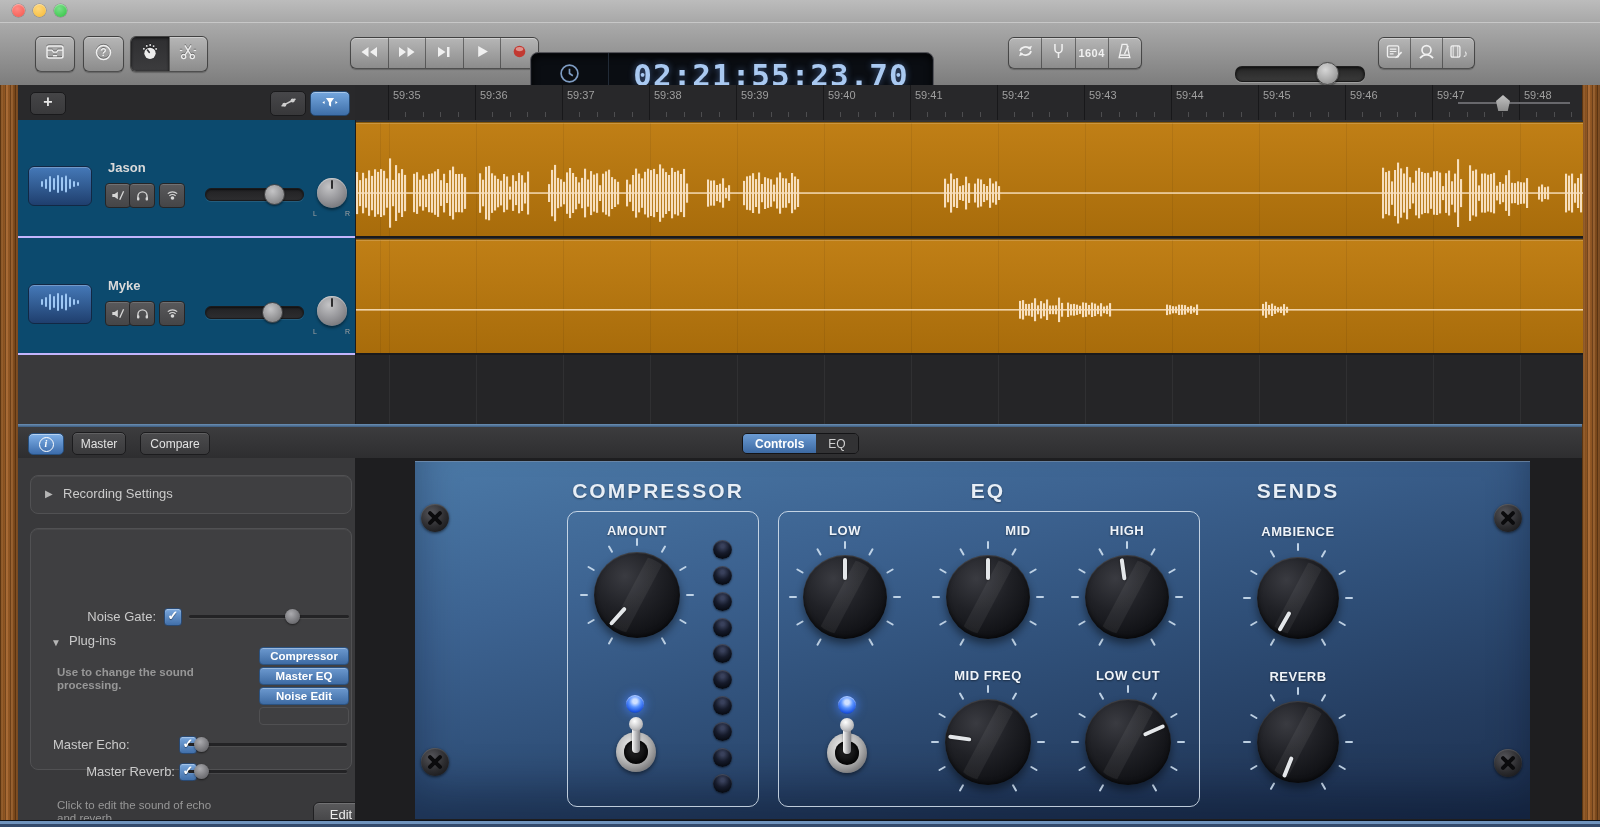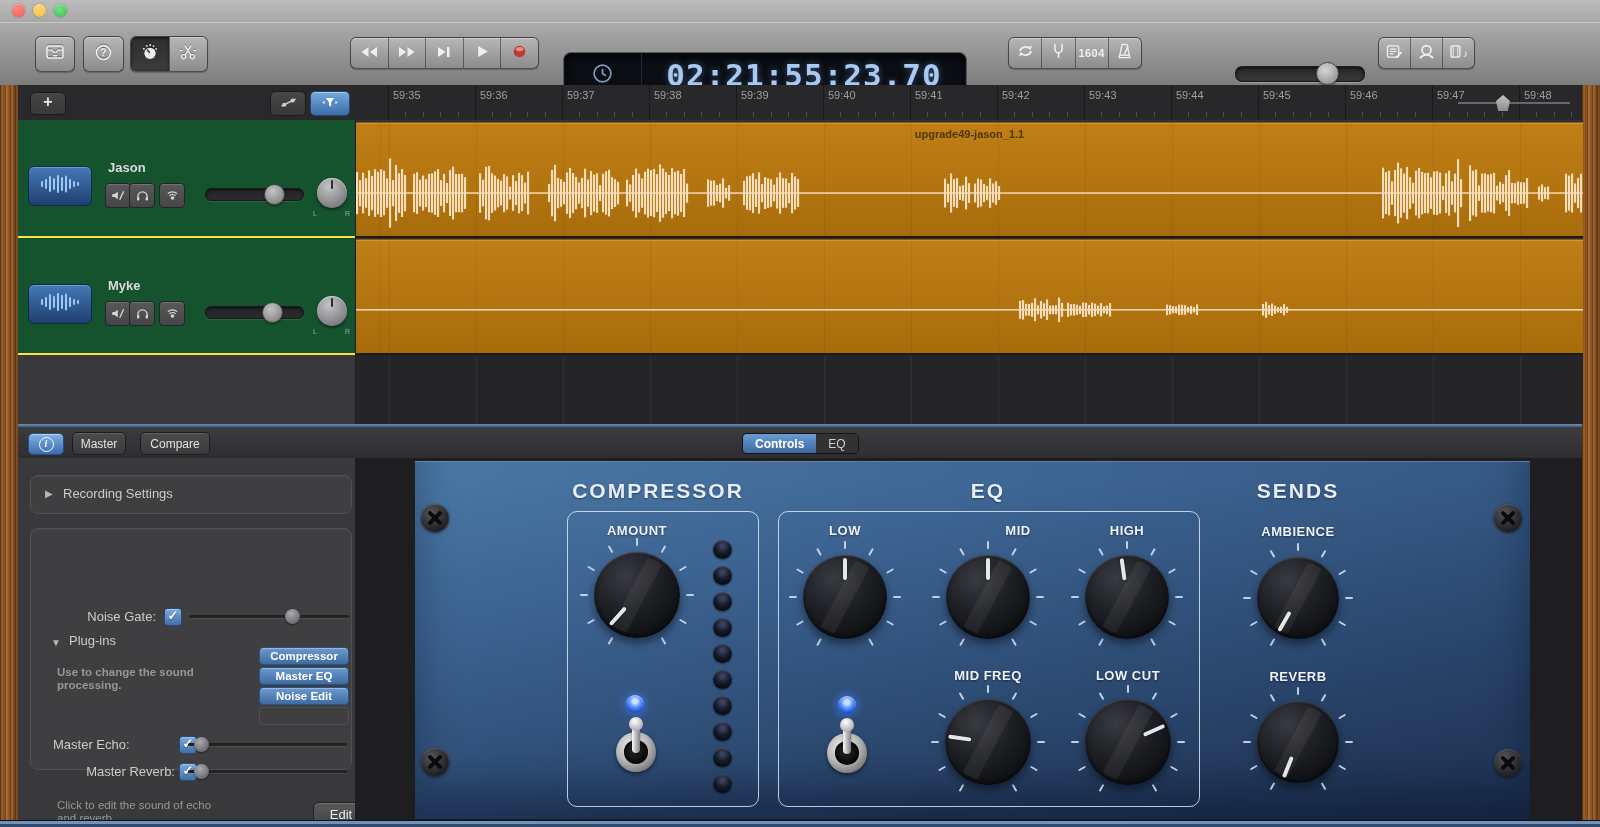--- a/index.html
+++ b/index.html
@@ -31,21 +31,21 @@
   .seg .cell{flex:1;height:100%;display:flex;align-items:center;justify-content:center;color:#ededed;}
   .seg .cell.sel{background:linear-gradient(#2e2e30,#3c3c3e);box-shadow:inset 0 1px 3px rgba(0,0,0,.7);}
   .seg .cell + .cell{border-left:1px solid rgba(30,30,30,.55);}
   .grp{position:absolute;display:flex;border-radius:6px;border:1px solid rgba(25,25,25,.65);overflow:hidden;
     background:linear-gradient(#b6b6b6,#8c8c8c);box-shadow:inset 0 1px 0 rgba(255,255,255,.35),0 1px 1px rgba(0,0,0,.25);}
   .grp .cell{display:flex;align-items:center;justify-content:center;color:#f0f0f0;}
   .grp .cell + .cell{border-left:1px solid rgba(30,30,30,.5);}
   .countin{font-size:11px;font-weight:bold;letter-spacing:.5px;color:#f0f0f0;}
 
   
-  .lcd{position:absolute;left:563px;top:30px;width:402px;height:44px;border-radius:8px;
+  .lcd{position:absolute;left:530px;top:30px;width:402px;height:44px;border-radius:8px;
     background:#0a0d12;border:1px solid #55555a;
     box-shadow:inset 0 2px 8px #000,inset 0 0 0 1px #1b212b;display:flex;}
   .lcd-clock{width:77px;display:flex;align-items:center;justify-content:center;color:#7e9cc2;border-right:1px solid #222b37;}
   .lcd-time{flex:1;display:flex;align-items:center;justify-content:center;
     font-family:"DejaVu Sans Mono",monospace;font-weight:bold;font-size:31px;letter-spacing:1px;
     color:#a9c9f1;text-shadow:0 0 7px rgba(120,170,255,.45);}
 
   
   .tvol{position:absolute;left:1235px;top:44px;width:128px;height:14px;border-radius:7px;
     background:linear-gradient(#262626,#3a3a3a);border:1px solid rgba(20,20,20,.7);
@@ -72,21 +72,21 @@
     border:1px solid #1a1a1c;color:#cfcfcf;display:flex;align-items:center;justify-content:center;}
   .catchbtn{position:absolute;left:292px;top:6px;width:38px;height:23px;border-radius:5px;
     background:linear-gradient(#74a7de,#3e6ea8);border:1px solid #24476f;color:#fff;display:flex;align-items:center;justify-content:center;
     box-shadow:inset 0 1px 0 rgba(255,255,255,.4);}
   .zoomslider{position:absolute;left:1458px;top:93px;width:112px;height:20px;}
   .zoomslider .line{position:absolute;left:0;right:0;top:9px;height:2px;background:#68686c;}
   .zoomslider .zthumb{position:absolute;left:38px;top:2px;width:14px;height:16px;
     background:linear-gradient(#c2c2c2,#8d8d8d);clip-path:polygon(50% 0,100% 38%,84% 100%,16% 100%,0 38%);}
 
   
-  .trow-head{position:absolute;left:18px;width:337px;background:#14532d;border-bottom:2px solid #fde047;}
+  .trow-head{position:absolute;left:18px;width:337px;background:#0c4a6e;border-bottom:2px solid #c4b5fd;}
   .trow-lane{position:absolute;left:355px;width:1227px;background:#323234;border-bottom:2px solid #1a1a1c;border-left:1px solid #1c1c1e;}
   .track-icon{position:absolute;left:10px;top:46px;width:62px;height:38px;border-radius:6px;
     background:linear-gradient(#4579b8,#1f3f6e);border:1px solid #122844;
     box-shadow:inset 0 1px 0 rgba(255,255,255,.25);display:flex;align-items:center;justify-content:center;}
   .track-name{position:absolute;left:90px;top:40px;font-size:13px;font-weight:bold;color:#dadada;}
   .hbtn{position:absolute;top:63px;width:24px;height:23px;border-radius:4px;background:linear-gradient(#59595b,#454547);
     border:1px solid #252527;color:#d6d6d6;display:flex;align-items:center;justify-content:center;box-shadow:inset 0 1px 0 rgba(255,255,255,.15);}
   .hv{position:absolute;left:187px;top:68px;width:97px;height:11px;border-radius:6px;
     background:linear-gradient(#222224,#2d2d2f);border:1px solid #1a1a1c;box-shadow:inset 0 1px 2px rgba(0,0,0,.6),0 1px 0 rgba(255,255,255,.1);}
   .hv .thumb{position:absolute;top:-5px;width:19px;height:19px;border-radius:50%;
@@ -500,21 +500,20 @@
       </div>
     <div class="hv">
         <div class="thumb" style="left: 58px;"></div>
       </div>
     <div class="pan"></div>
     <span class="panlab" style="left:295px;">L</span>
     <span class="panlab" style="left:327px;">R</span>
   </div>
   <div class="trow-lane" style="top:120px;height:116px;">
     <div class="region" style="top:2px;height:113px;">
-      <div class="region-label">upgrade49-jason_1.1</div>
       <div class="wavebox" style="top:0;height:113px;" id="wave-jason">
           <svg viewBox="0 0 1227 113" preserveAspectRatio="none">
             <rect x="0" y="69.26" width="1227" height="1.6" fill="#f7dfbd" opacity="0.9"></rect>
             <rect x="0" y="49.0" width="2.1" height="42.1" fill="#f7dfbd"></rect>
             <rect x="3" y="57.1" width="2.1" height="26.0" fill="#f7dfbd"></rect>
             <rect x="6" y="49.8" width="2.1" height="40.5" fill="#f7dfbd"></rect>
             <rect x="9" y="55.3" width="2.1" height="29.4" fill="#f7dfbd"></rect>
             <rect x="12" y="47.4" width="2.1" height="45.4" fill="#f7dfbd"></rect>
             <rect x="15" y="52.9" width="2.1" height="34.4" fill="#f7dfbd"></rect>
             <rect x="18" y="46.3" width="2.1" height="47.5" fill="#f7dfbd"></rect>

